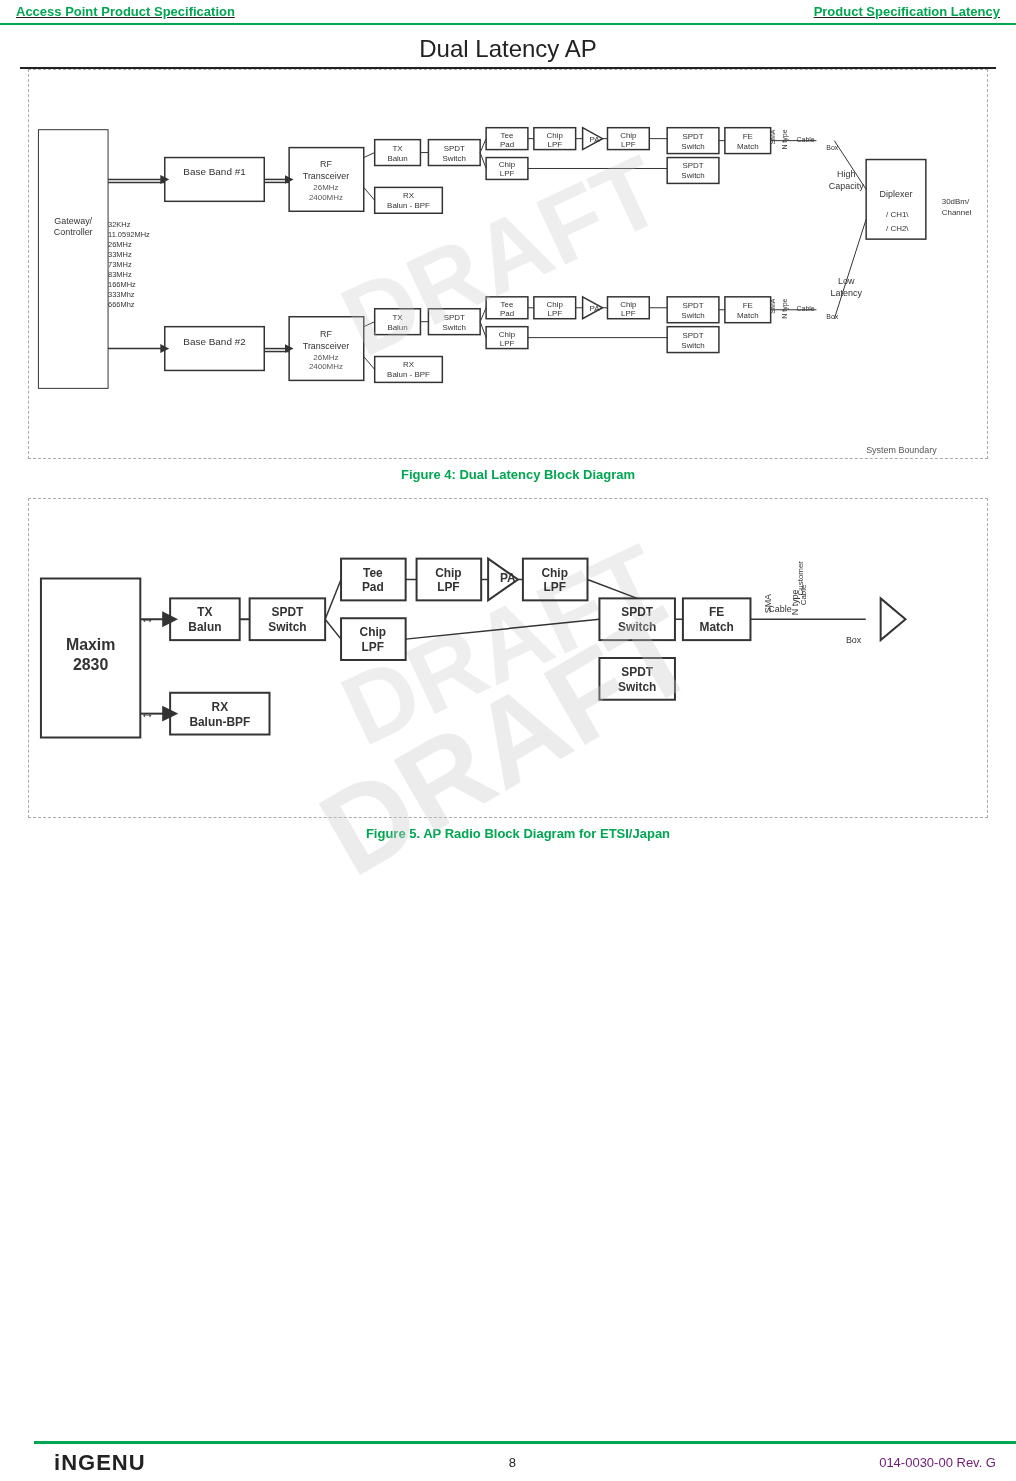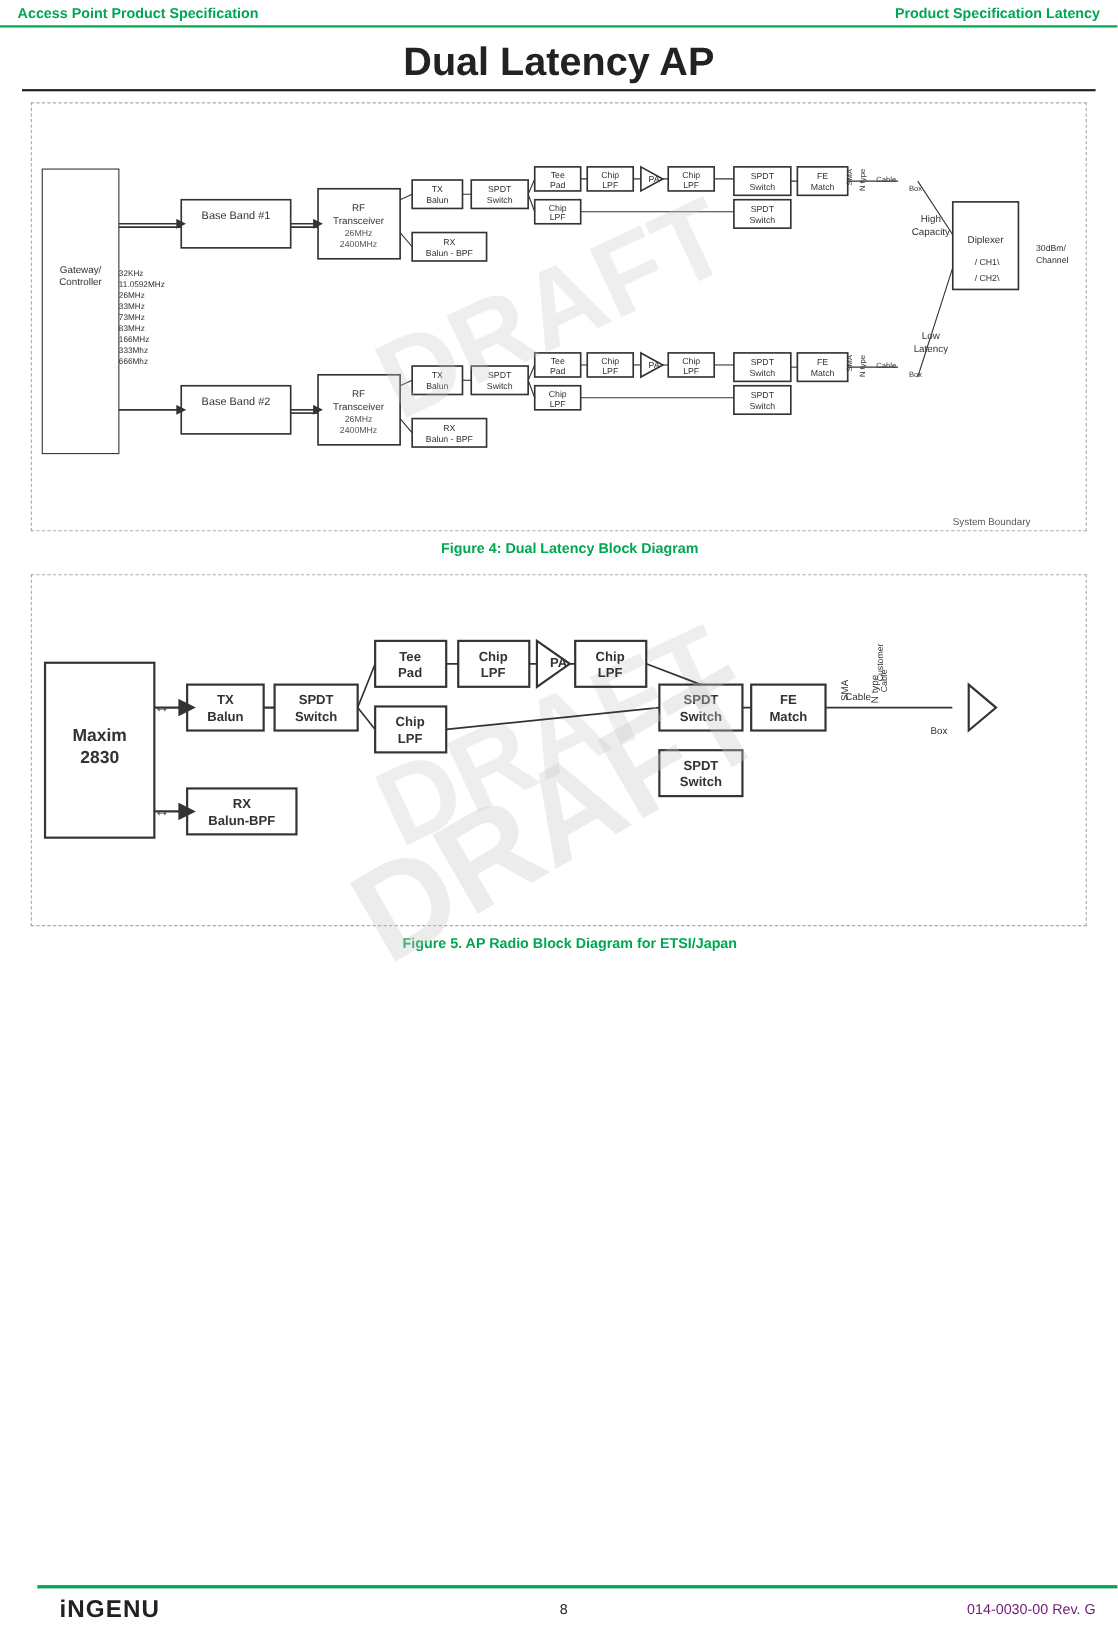--- a/index.html
+++ b/index.html
@@ -13,42 +13,42 @@
       position: relative;
     }
 
     
     .page-header {
       display: flex;
       justify-content: space-between;
       align-items: center;
       padding: 4px 16px;
       border-bottom: 2px solid #00a651;
+      text-decoration: underline;
     }
     .header-left {
       color: #00a651;
       font-size: 13px;
       font-weight: bold;
     }
     .header-right {
       color: #00a651;
       font-size: 13px;
       font-weight: bold;
     }
 
     
     .page-content {
       padding: 10px 20px 10px 20px;
     }
 
     .main-title {
       text-align: center;
-      font-size: 36px;
-      font-weight: 700;
-      margin-bottom: 10px;
+      font-size: 24px;
+      font-weight: 400;
       border-bottom: 2px solid #222;
       padding-bottom: 4px;
     }
 
     
     .diagram-container {
       position: relative;
       width: 960px;
       height: 390px;
       border: 1px dashed #aaa;

